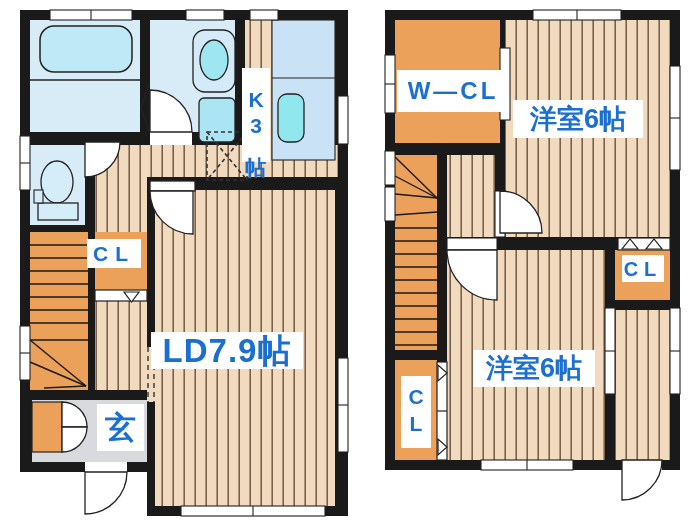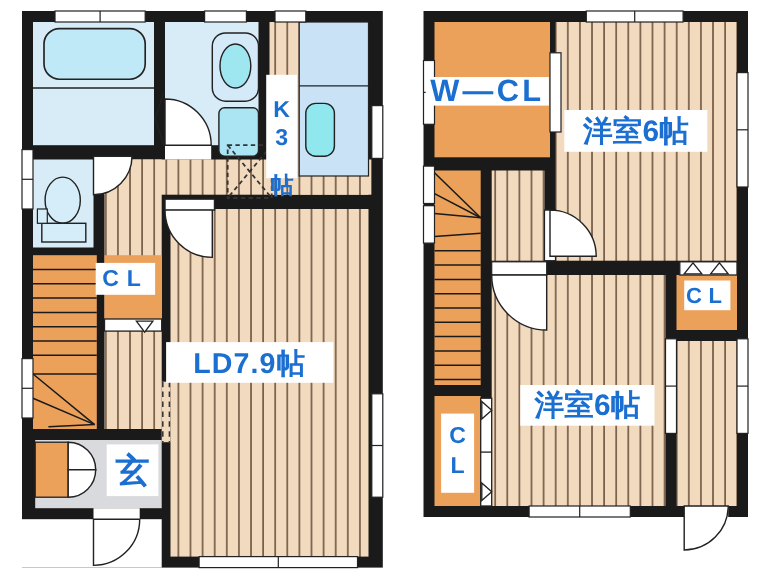--- a/index.html
+++ b/index.html
@@ -116,21 +116,21 @@
       </g>
 
       <g stroke="#333" stroke-width="1.4" stroke-dasharray="5,4">
         <rect x="127" y="337" width="8" height="55" fill="#F2DABF" stroke="none"></rect>
         <line x1="128" y1="337" x2="128" y2="392"></line>
         <line x1="134" y1="337" x2="134" y2="392"></line>
       </g>
     </svg>
 
     <div class="lbl v" style="left:222px;top:58px;width:28px;height:94px;font-size:21px;letter-spacing:3px;">K3帖</div>
-    <div class="lbl" style="left:131px;top:301px;width:152px;height:37px;font-size:26px;letter-spacing:1px;">LD7.9帖</div>
+    <div class="lbl" style="left:131px;top:322px;width:152px;height:37px;font-size:33px;letter-spacing:1px;">LD7.9帖</div>
     <div class="lbl" style="left:67px;top:229px;width:54px;height:29px;font-size:21px;letter-spacing:7px;">CL</div>
     <div class="lbl" style="left:77px;top:394px;width:47px;height:47px;font-size:31px;">玄</div>
   </div>
 
   <div class="plan" id="plan2" style="left:385px;top:10px;width:295px;height:500px;">
     <svg width="295" height="500" viewBox="0 0 295 500">
 
       <rect x="0" y="0" width="295" height="460" fill="#1A1A1A"></rect>
 
       <g>
@@ -193,20 +193,20 @@
         <rect x="52" y="352" width="10" height="98" fill="#fff"></rect>
         <line x1="52" y1="401" x2="62" y2="401"></line>
         <polygon points="53,355 53,371 62,363" fill="#fff"></polygon>
         <polygon points="53,429 53,445 62,437" fill="#fff"></polygon>
         <rect x="233" y="228" width="52" height="12" fill="#fff"></rect>
         <polygon points="237,239 253,239 245,229" fill="#fff"></polygon>
         <polygon points="261,239 277,239 269,229" fill="#fff"></polygon>
       </g>
     </svg>
 
-    <div class="lbl" style="left:2px;top:60px;width:112px;height:26px;font-size:28px;letter-spacing:3px;">W—CL</div>
+    <div class="lbl" style="left:12px;top:60px;width:112px;height:42px;font-size:24px;letter-spacing:3px;">W—CL</div>
     <div class="lbl" style="left:128px;top:90px;width:130px;height:38px;font-size:27px;">洋室6帖</div>
     <div class="lbl" style="left:88px;top:340px;width:122px;height:37px;font-size:27px;">洋室6帖</div>
     <div class="lbl" style="left:237px;top:245px;width:42px;height:27px;font-size:20px;letter-spacing:6px;">CL</div>
     <div class="lbl v" style="left:16px;top:366px;width:30px;height:72px;font-size:21px;letter-spacing:4px;">CL</div>
   </div>
 
 </div>
 
 </body></html>

